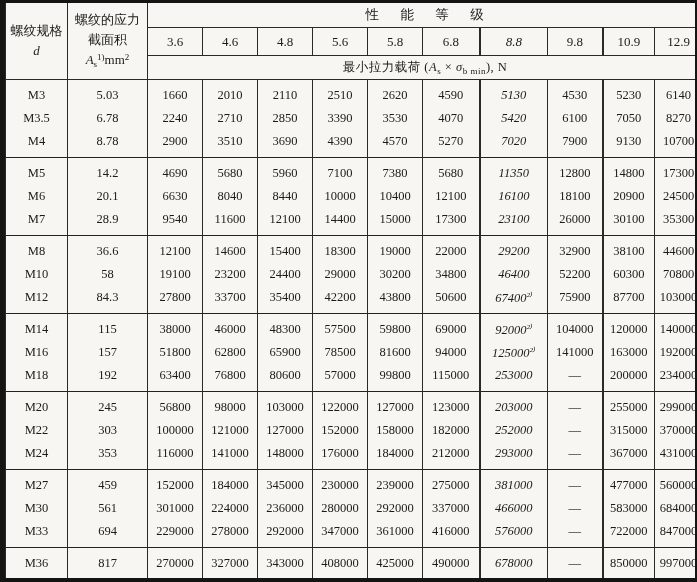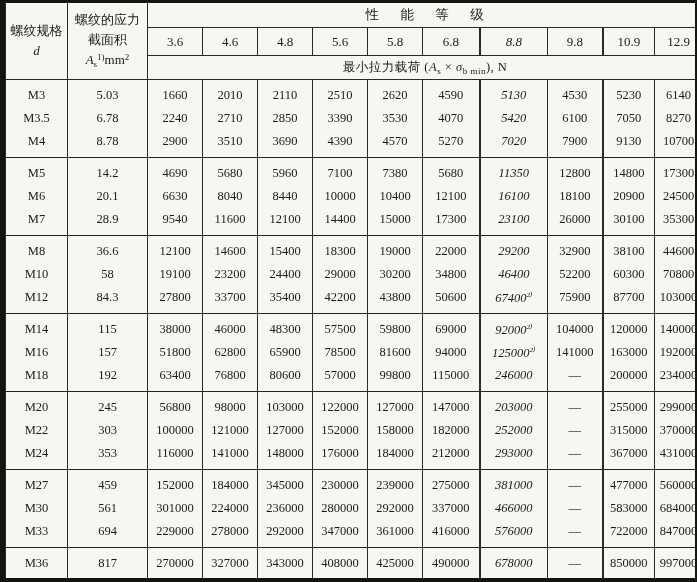--- a/index.html
+++ b/index.html
@@ -267,36 +267,36 @@
         </tr>
         <tr>
           <td>M18</td>
           <td>192</td>
           <td>63400</td>
           <td>76800</td>
           <td>80600</td>
           <td>57000</td>
           <td>99800</td>
           <td>115000</td>
-          <td>246000</td>
+          <td>253000</td>
           <td>—</td>
           <td>200000</td>
           <td>234000</td>
         </tr>
       </tbody>
       <tbody>
         <tr>
           <td>M20</td>
           <td>245</td>
           <td>56800</td>
           <td>98000</td>
           <td>103000</td>
           <td>122000</td>
           <td>127000</td>
-          <td>147000</td>
+          <td>123000</td>
           <td>203000</td>
           <td>—</td>
           <td>255000</td>
           <td>299000</td>
         </tr>
         <tr>
           <td>M22</td>
           <td>303</td>
           <td>100000</td>
           <td>121000</td>

